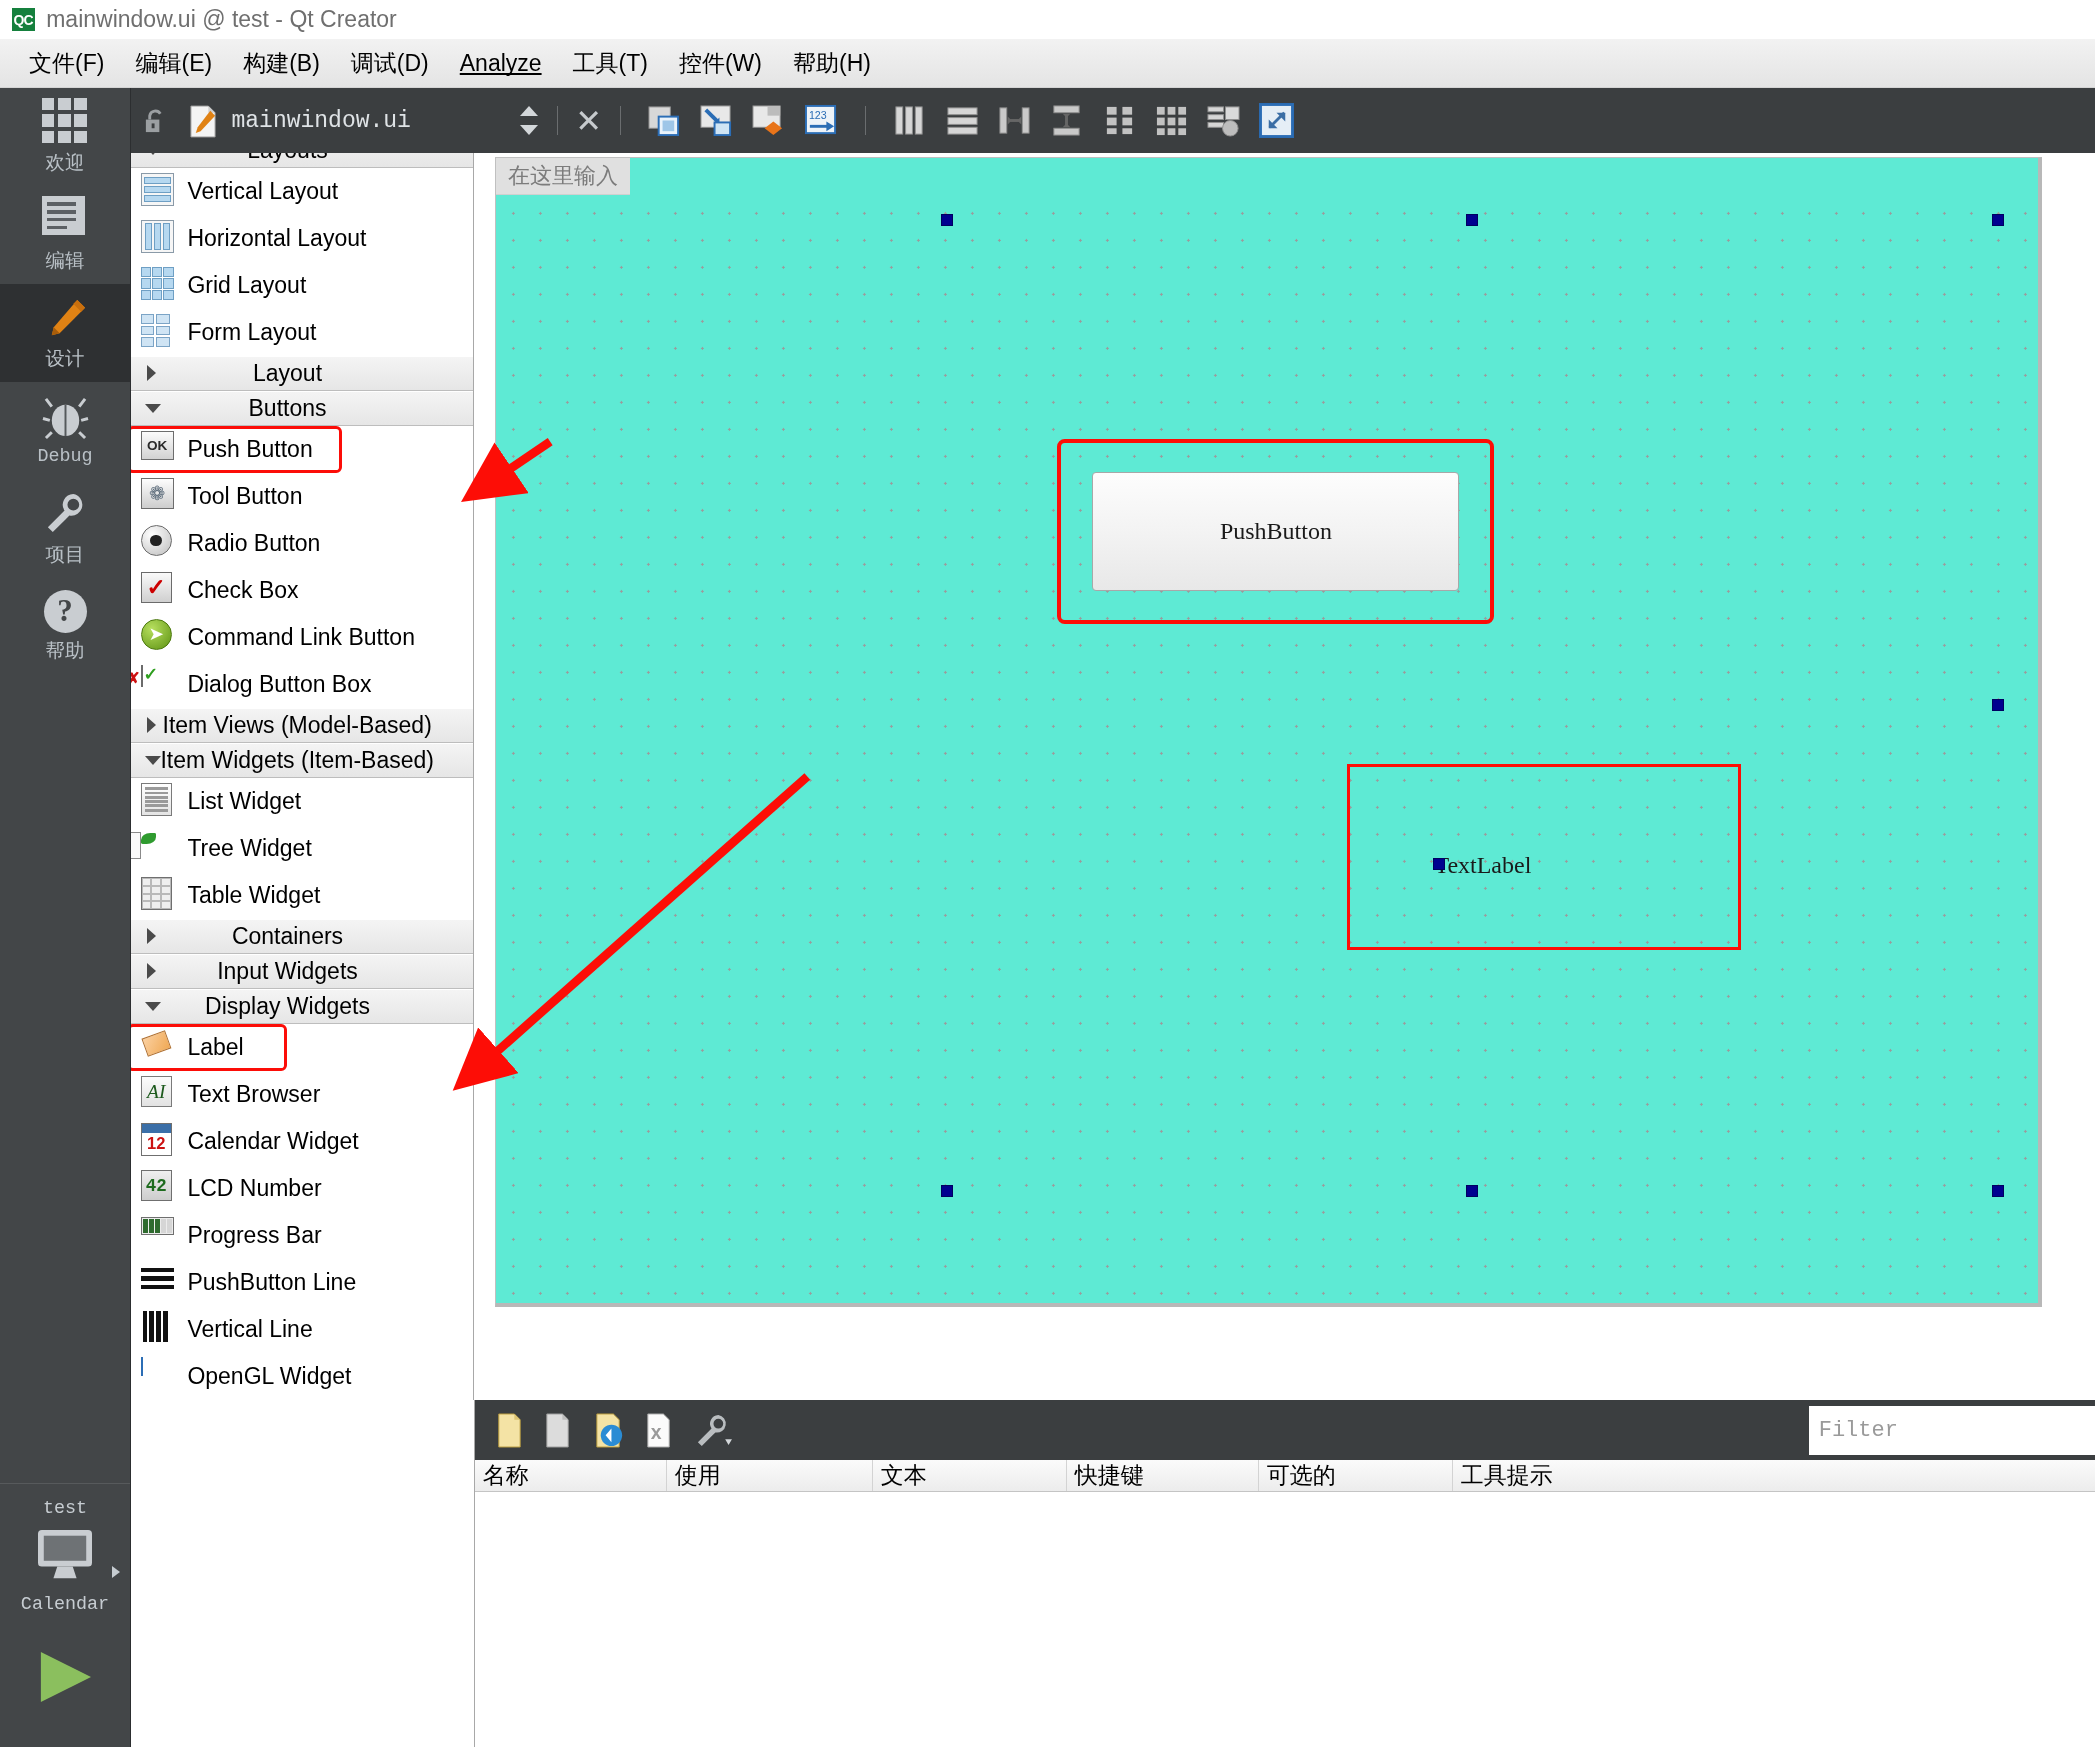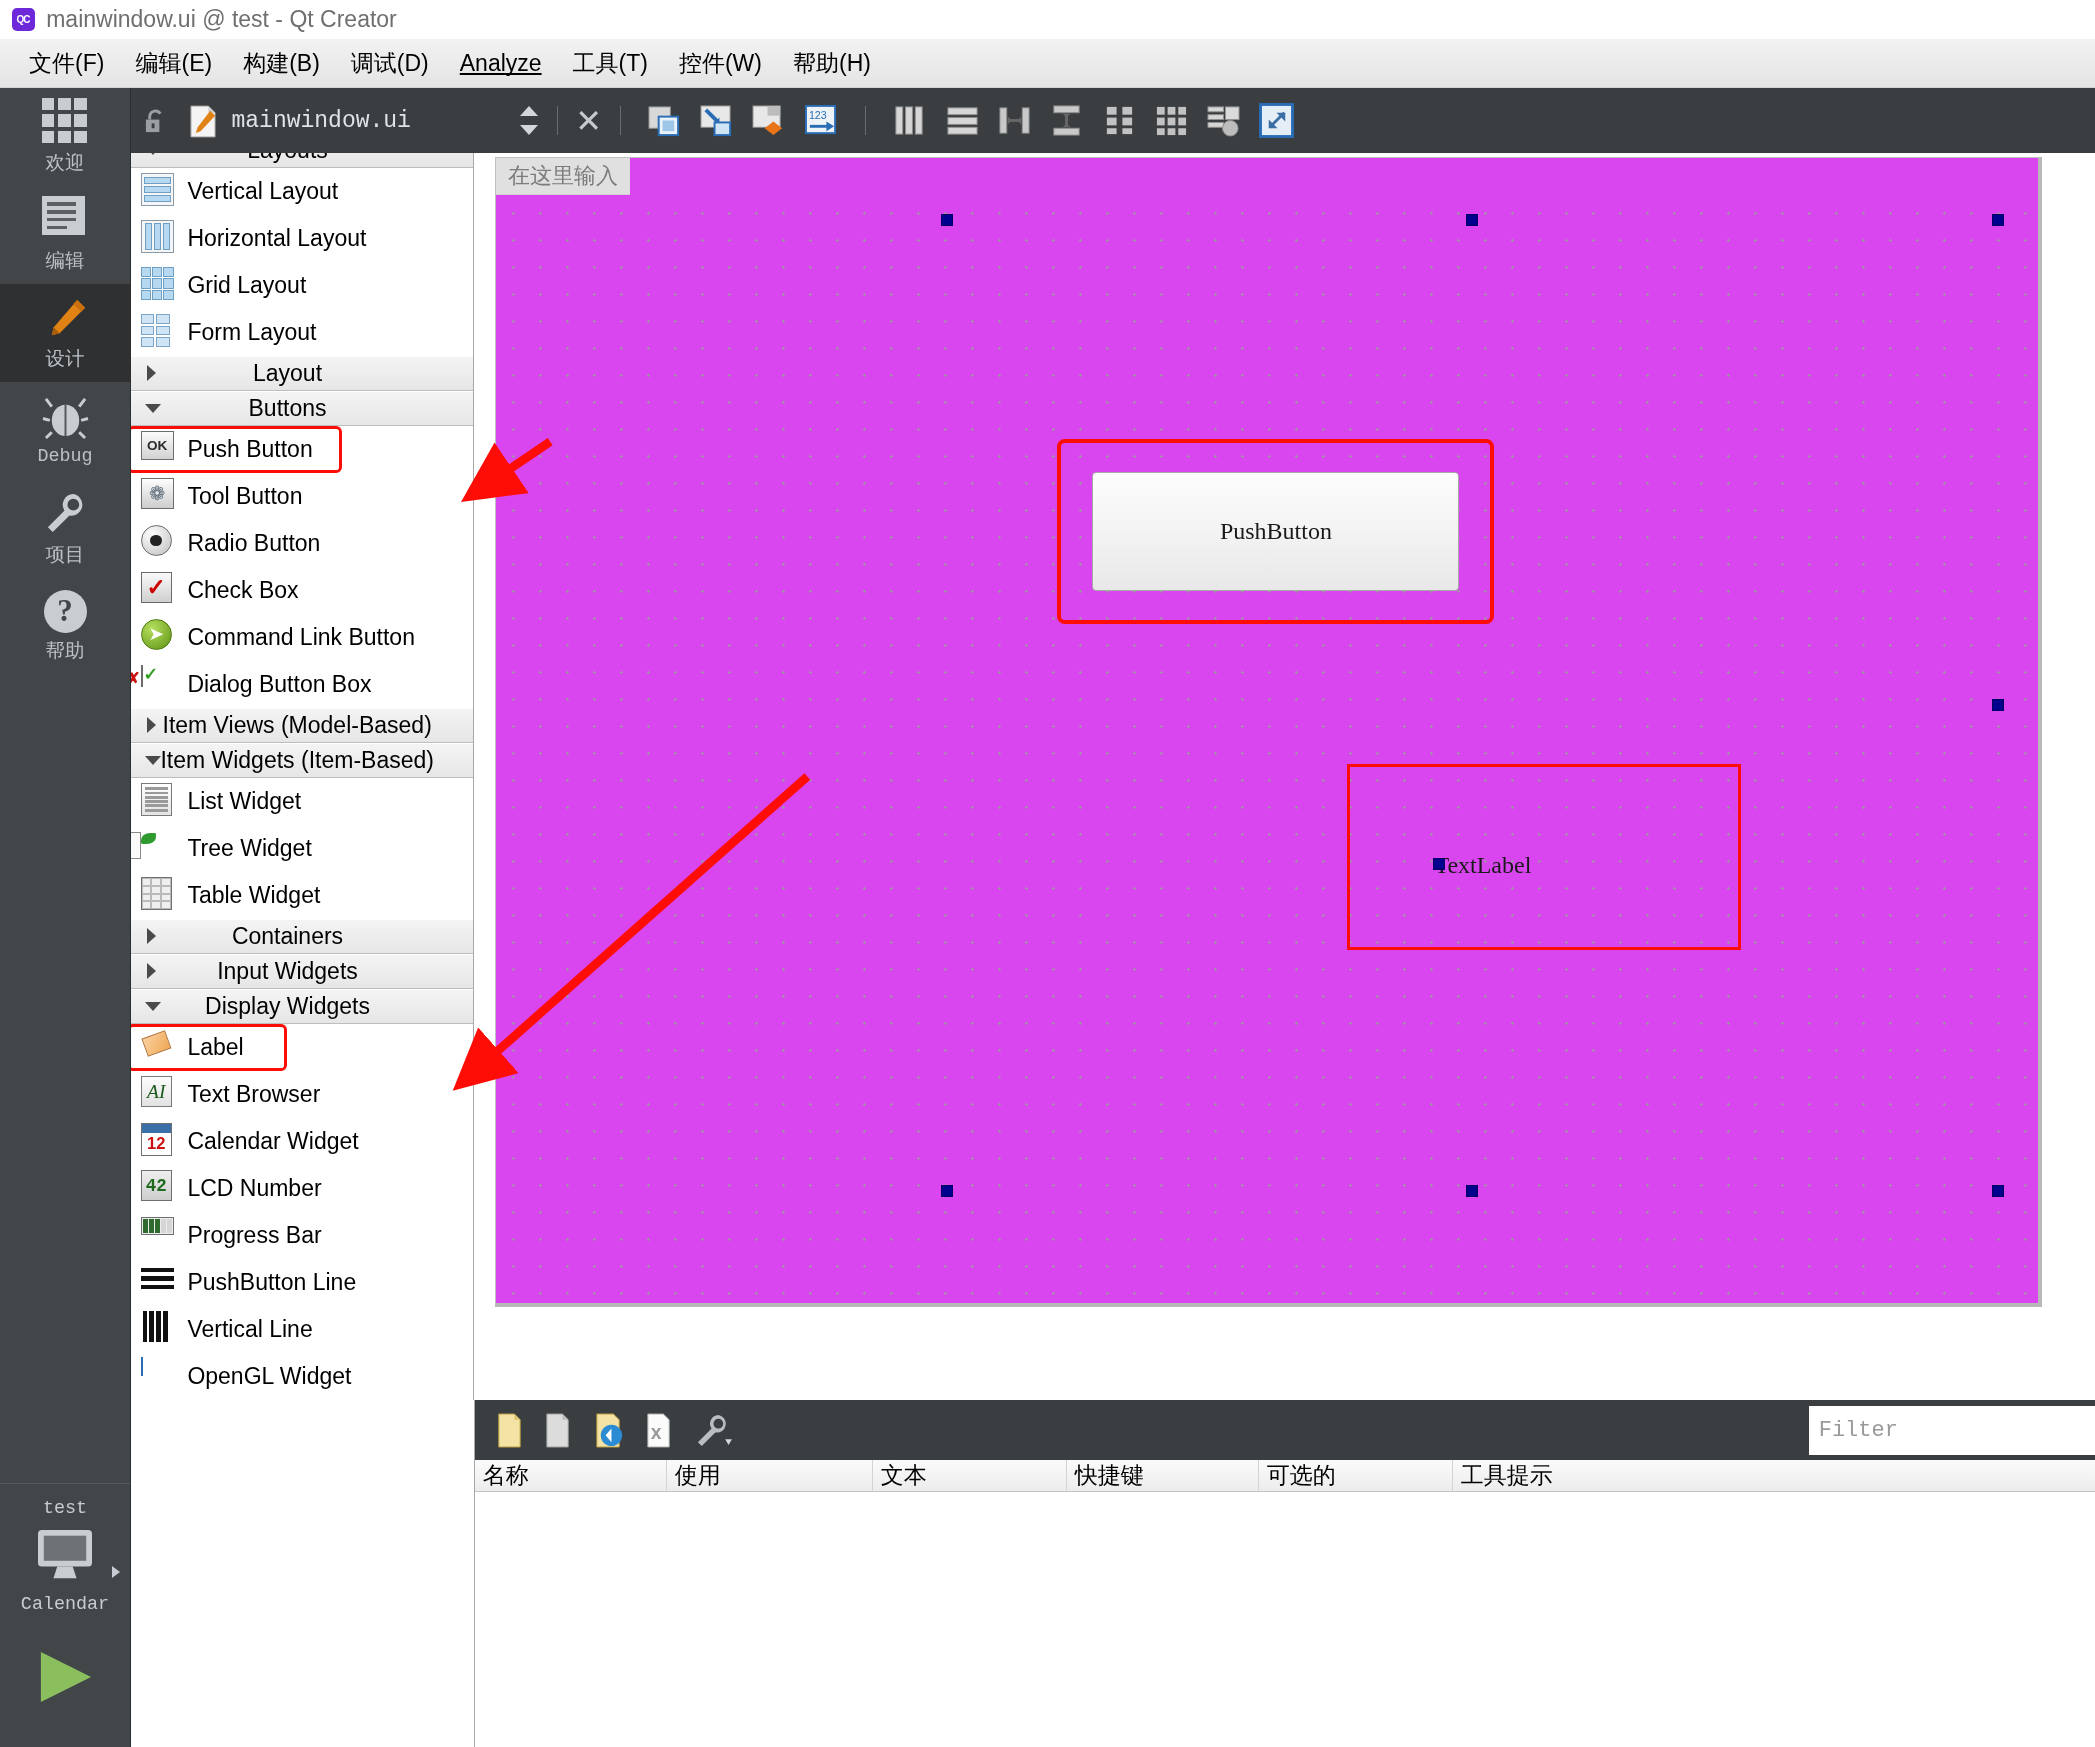--- a/index.html
+++ b/index.html
@@ -13,27 +13,27 @@
 
   
   #titlebar {
     height: 39px; width: 100%;
     background: #ffffff;
     display: flex; align-items: center;
     padding-left: 11.6px;
   }
   #titlebar .qc-logo {
     width: 23px; height: 23px;
-    background: #6d28d9;
+    background: #15803d;
     color: #ffffff;
-    font-size: 10px; font-weight: bold;
+    font-size: 14px; font-weight: bold;
     display: flex; align-items: center; justify-content: center;
     font-family: "Liberation Sans", sans-serif;
     letter-spacing: -1px;
-    border-radius: 5px;
+    border-radius: 0;
   }
   #titlebar .title-text {
     margin-left: 11.6px;
     font-size: 23px;
     color: #6f6f6f;
     font-family: "Liberation Sans", sans-serif;
     white-space: nowrap;
   }
 
   
@@ -270,21 +270,21 @@
     position: absolute;
     top: 139px; left: 475px;
     width: 1621px; height: 1186px;
     background: #ffffff;
     overflow: hidden;
   }
   #formcanvas {
     position: absolute;
     left: 20.4px; top: 18.4px;
     width: 1547px; height: 1150px;
-    background: #d946ef;
+    background: #5eead4;
     border: 1px solid #c0c0c0;
     border-right: 4.9px solid #b8b8b8;
     border-bottom: 4.9px solid #b8b8b8;
     overflow: hidden;
   }
   #menu-hint {
     position: absolute; left: 0; top: 0;
     height: 37px; padding: 0 11.6px;
     background: #e0e0e0;
     display: flex; align-items: center;

